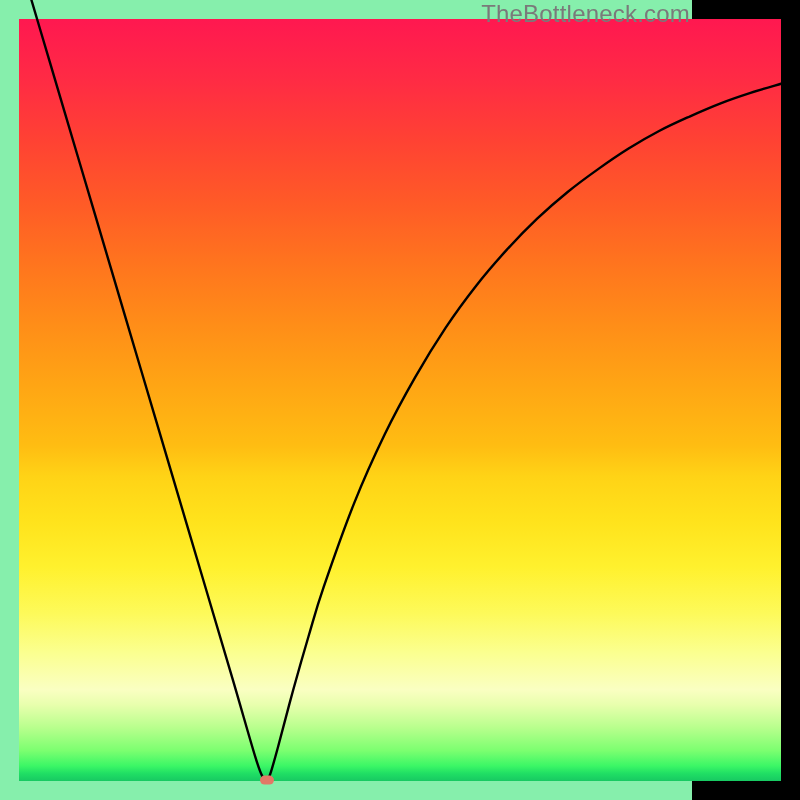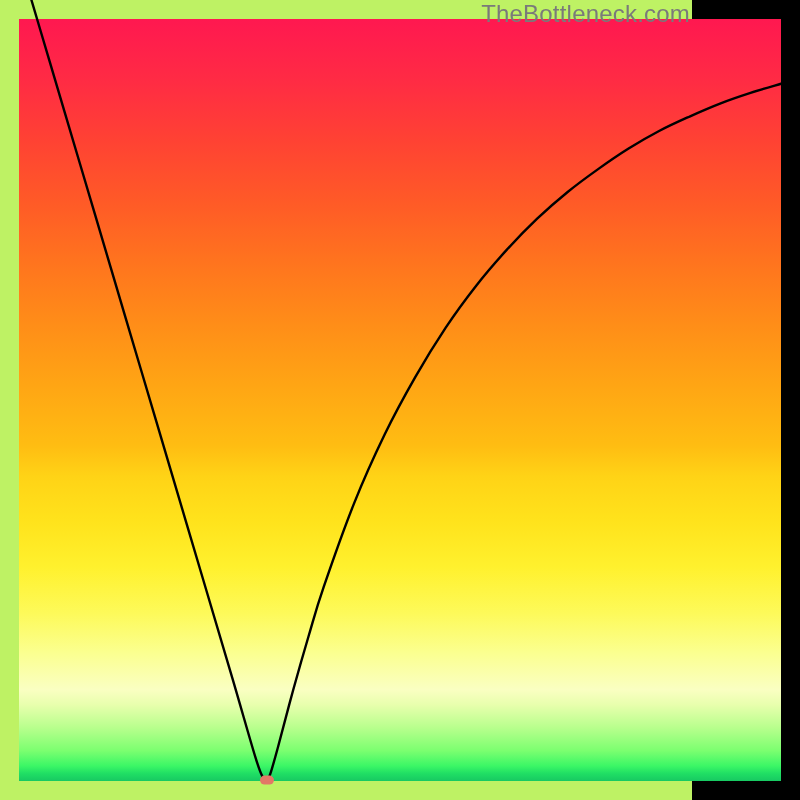--- a/index.html
+++ b/index.html
@@ -7,21 +7,21 @@
     padding: 0;
     width: 800px;
     height: 800px;
     background: #000;
     overflow: hidden;
   }
   .stage {
     position: relative;
     width: 692px;
     height: 800px;
-    background: #bef264;
+    background: #86efac;
   }
   .plot-area {
     position: absolute;
     left: 19px;
     top: 19px;
     width: 762px;
     height: 762px;
     background: linear-gradient(to bottom,
       #ff1850 0%,
       #ff2b44 8%,

